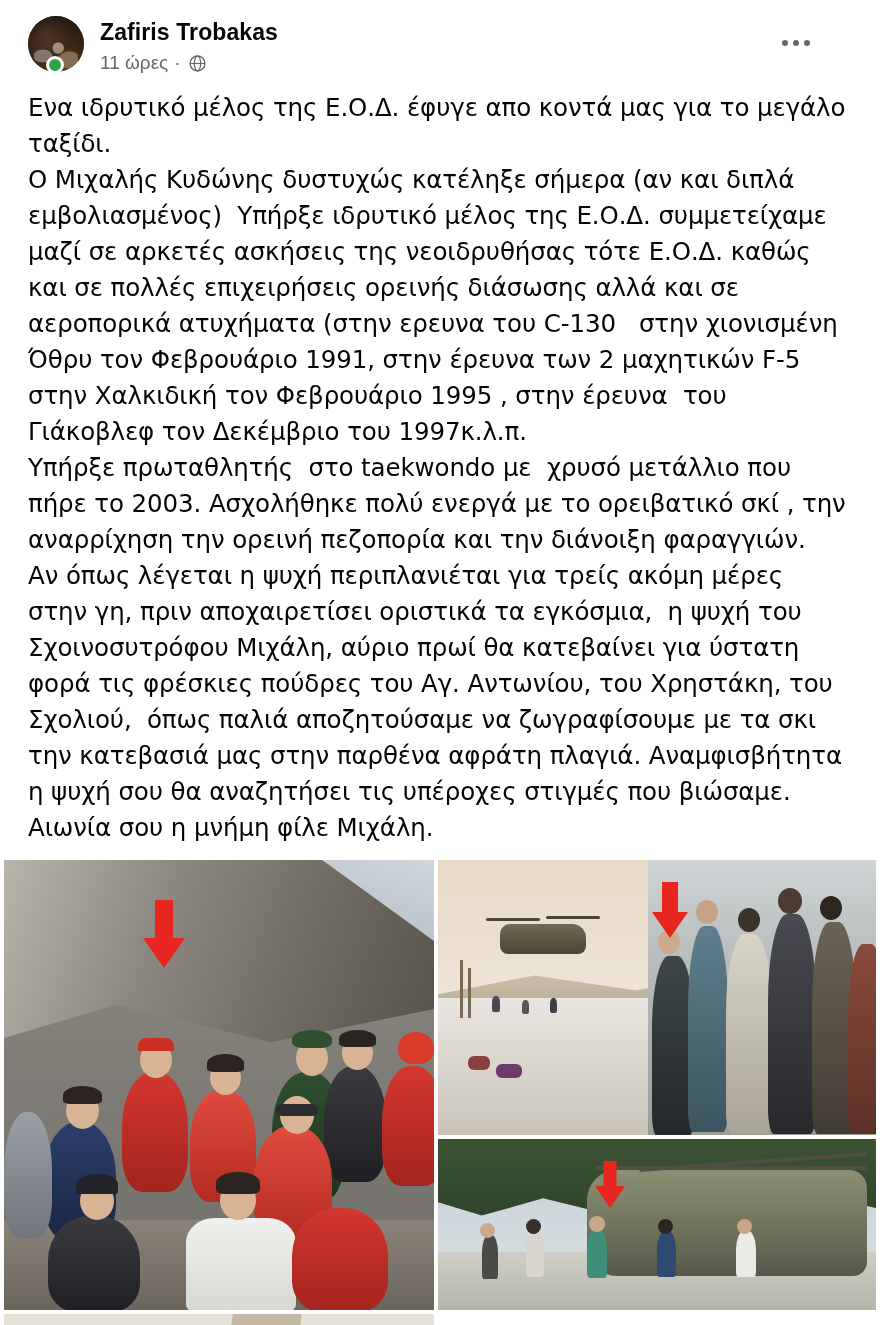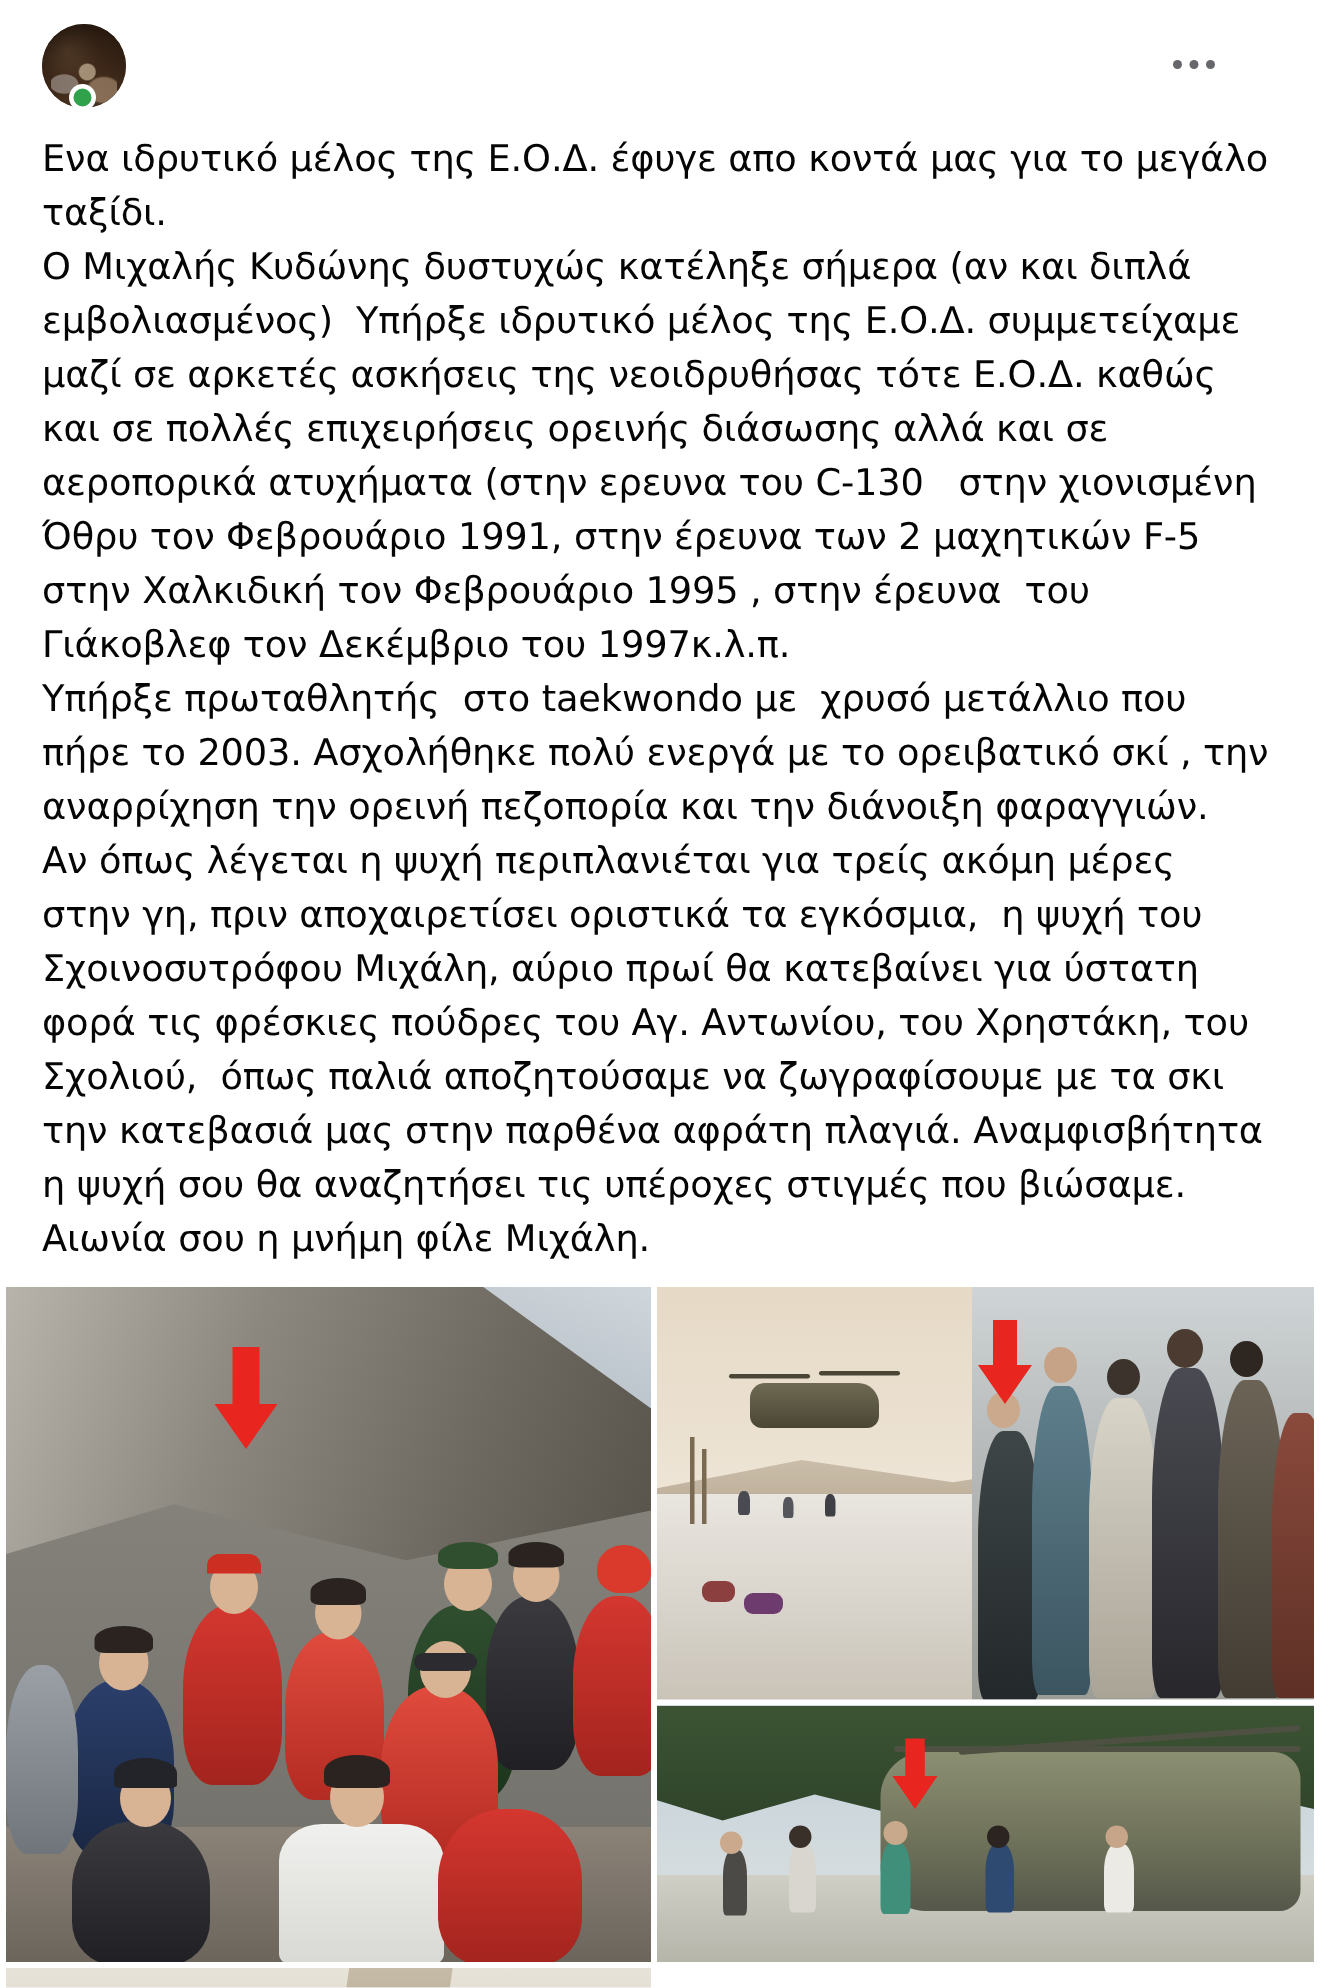--- a/index.html
+++ b/index.html
@@ -315,20 +315,34 @@
 <div class="post">
 
   <div class="post-header">
 
     <div class="avatar">
       <div class="ph"></div>
       <div class="ph2"></div>
     </div>
     <div class="avatar-badge"></div>
 
+    <div class="header-text">
+      <div class="author-name">Zafiris Trobakas</div>
+      <div class="meta-row">
+        <span>11 ώρες</span>
+        <span class="meta-sep">·</span>
+        <span class="globe-icon">
+          <svg viewBox="0 0 16 16" width="17" height="17" aria-hidden="true">
+            <circle cx="8" cy="8" r="7" fill="none" stroke="#65676b" stroke-width="1.3"></circle>
+            <ellipse cx="8" cy="8" rx="3" ry="7" fill="none" stroke="#65676b" stroke-width="1.1"></ellipse>
+            <line x1="1" y1="8" x2="15" y2="8" stroke="#65676b" stroke-width="1.1"></line>
+          </svg>
+        </span>
+      </div>
+    </div>
 
     <div class="more-btn">
       <i></i>
       <i></i>
       <i></i>
     </div>
   </div>
 
   <div class="post-body">Ενα ιδρυτικό μέλος της Ε.Ο.Δ. έφυγε απο κοντά μας για το μεγάλο ταξίδι.
 Ο Μιχαλής Κυδώνης δυστυχώς κατέληξε σήμερα (αν και διπλά εμβολιασμένος)  Υπήρξε ιδρυτικό μέλος της Ε.Ο.Δ. συμμετείχαμε μαζί σε αρκετές ασκήσεις της νεοιδρυθήσας τότε Ε.Ο.Δ. καθώς και σε πολλές επιχειρήσεις ορεινής διάσωσης αλλά και σε αεροπορικά ατυχήματα (στην ερευνα του C-130   στην χιονισμένη Όθρυ τον Φεβρουάριο 1991, στην έρευνα των 2 μαχητικών F-5  στην Χαλκιδική τον Φεβρουάριο 1995 , στην έρευνα  του Γιάκοβλεφ τον Δεκέμβριο του 1997κ.λ.π.

